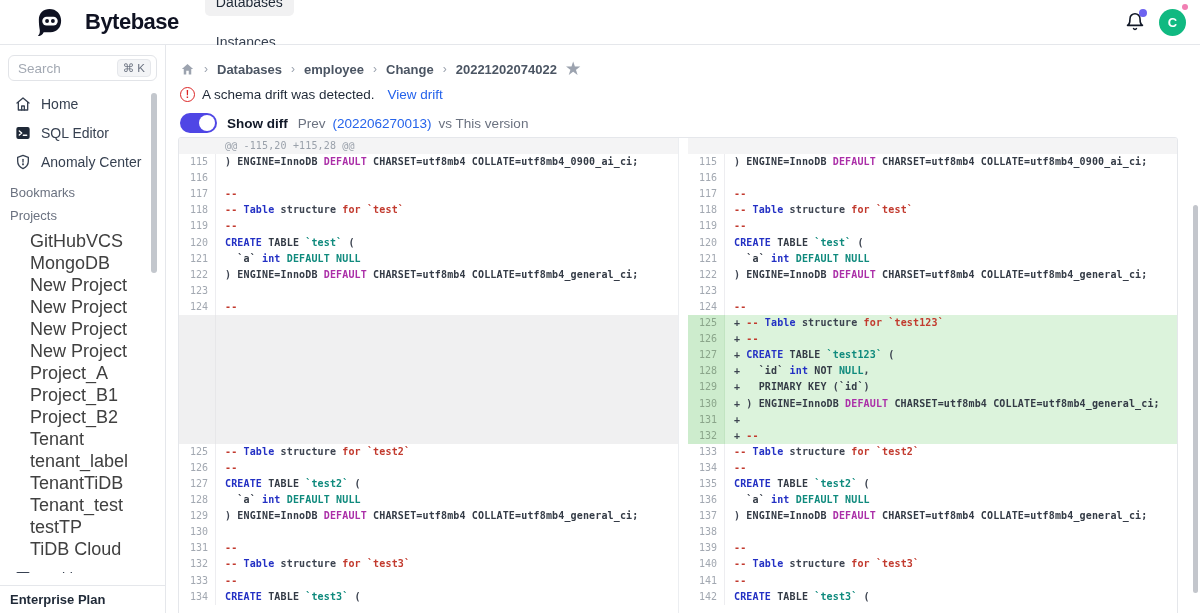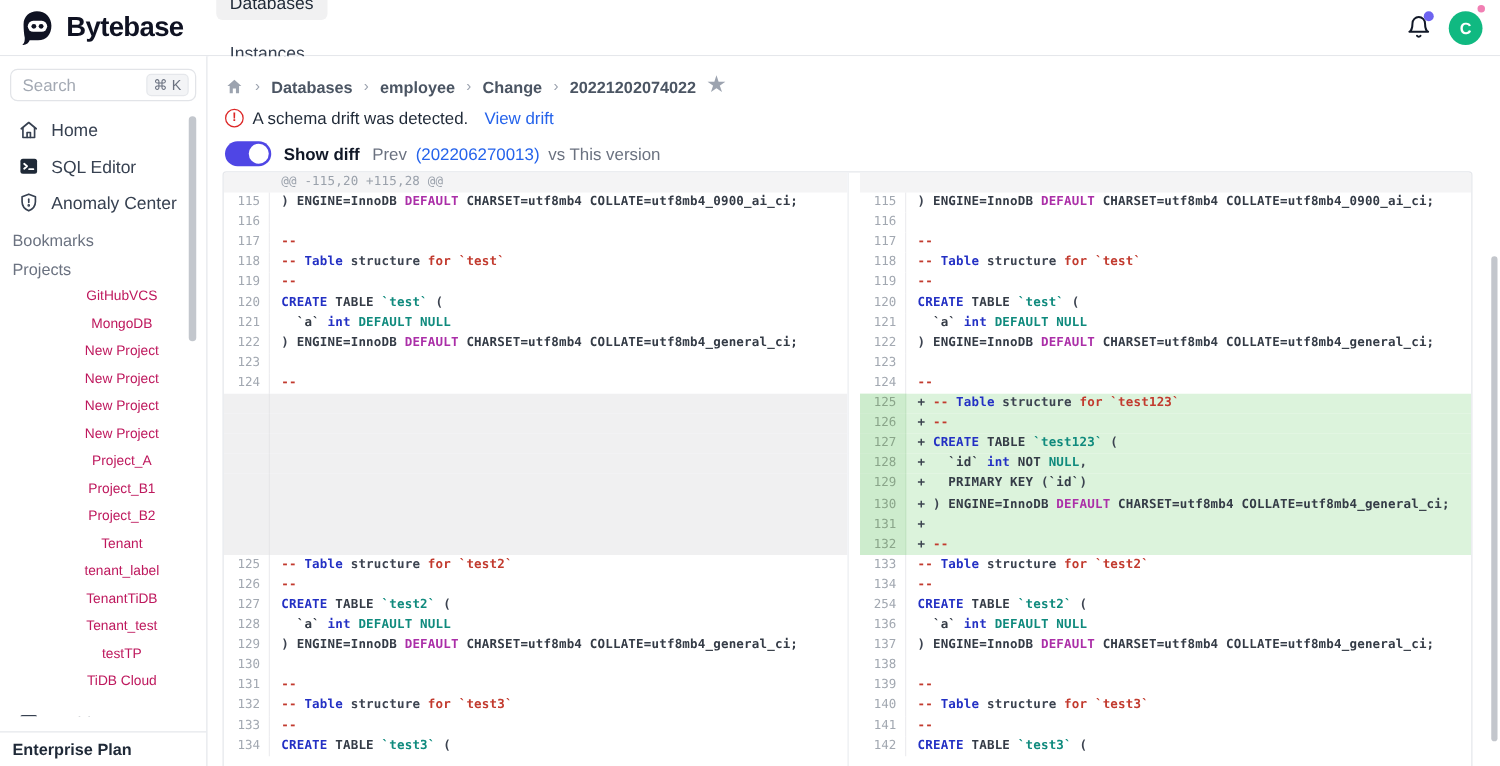--- a/index.html
+++ b/index.html
@@ -3,21 +3,21 @@
 <meta charset="utf-8">
 <style>
   * { margin:0; padding:0; box-sizing:border-box; }
   html,body { width:1200px; height:613px; overflow:hidden; background:#fff;
               font-family:"Liberation Sans", sans-serif; color:#374151; }
 
   
   .topbar { position:absolute; left:0; top:0; width:1200px; height:45px;
             background:#fff; border-bottom:1px solid #e5e7eb;
             display:flex; align-items:center; }
-  .logo { display:flex; align-items:center; gap:8px; padding-left:14px; cursor:pointer; }
+  .logo { display:flex; align-items:center; gap:20px; padding-left:14px; cursor:pointer;margin-left:20px; }
   .logo-text { font-size:22px; font-weight:800; color:#0f1222; letter-spacing:-0.5px; }
   .topnav { display:flex; align-items:flex-start; gap:12px; margin-left:26px;flex-direction:column; }
   .topnav .nav-item { font-size:14px; color:#374151; padding:6px 11px; border-radius:5px;
                       cursor:pointer; white-space:nowrap; }
   .topnav .nav-item.active { background:#f1f1f2; color:#1f2937; }
   .top-right { margin-left:auto; display:flex; align-items:center; gap:14px; padding-right:14px; }
   .bell-wrap { position:relative; width:20px; height:22px; cursor:pointer; }
   .bell-dot { position:absolute; right:-2px; top:-2px; width:8px; height:8px; border-radius:50%;
               background:#6d63f0; }
   .avatar-wrap { position:relative; }
@@ -35,22 +35,22 @@
   .search-box input { border:0; outline:0; flex:1; min-width:0; font-size:13.5px; color:#374151;
                       font-family:"Liberation Sans", sans-serif; background:transparent; }
   .search-box input::placeholder { color:#a3a9b3; }
   .kbd { font-size:11.5px; color:#6b7280; background:#f3f4f6; border:1px solid #e5e7eb;
          border-radius:4px; padding:1px 5px; white-space:nowrap; }
   .side-scroll { flex:1; overflow:hidden; position:relative; }
   .side-item { display:flex; align-items:center; gap:10px; height:29px; padding-left:14px;
                font-size:14px; color:#374151; cursor:pointer; }
   .side-item .ic { width:17px; display:flex; justify-content:center; }
   .side-label-sec { font-size:13px; color:#6b7280; padding:9px 0 4px 10px; }
-  .proj-item { font-size:11px; color:#be185d; padding:4px 0 4px 30px; height:22px; cursor:pointer;
-               white-space:nowrap;text-align:center; }
+  .proj-item { font-size:18px; color:#404040; padding:4px 0 4px 30px; height:22px; cursor:pointer;
+               white-space:nowrap; }
   .archive-row { height:30px; margin-top:6px; }
   .plan-footer { border-top:1px solid #e5e7eb; height:28px; display:flex; align-items:center;
                  padding-left:10px; font-size:13px; font-weight:700; color:#1f2937;margin-top:12px; }
   .side-sb-track { position:absolute; right:8px; top:2px; width:6px; height:520px; }
   .side-sb-thumb { position:absolute; right:0; top:2px; width:6px; height:180px;
                    background:#c3c7cd; border-radius:3px; }
 
   
   .main { position:absolute; left:167px; top:45px; width:1033px; height:568px; background:#fff; }
   .crumb-row { display:flex; align-items:center; gap:9px; padding:16px 0 0 13px;
@@ -459,21 +459,21 @@
         </div>
         <div class="drow">
           <span class="gut">133</span>
           <span class="cod"><span class="tok-r">-- </span><span class="tok-b">Table</span><span class="tok-p"> structure </span><span class="tok-r">for</span><span class="tok-p"> </span><span class="tok-r">`test2`</span></span>
         </div>
         <div class="drow">
           <span class="gut">134</span>
           <span class="cod"><span class="tok-r">--</span></span>
         </div>
         <div class="drow">
-          <span class="gut">254</span>
+          <span class="gut">135</span>
           <span class="cod"><span class="tok-b">CREATE</span><span class="tok-p"> </span><span class="tok-d">TABLE</span><span class="tok-p"> </span><span class="tok-t">`test2`</span><span class="tok-p"> (</span></span>
         </div>
         <div class="drow">
           <span class="gut">136</span>
           <span class="cod"><span class="tok-p">  </span><span class="tok-d">`a`</span><span class="tok-p"> </span><span class="tok-b">int</span><span class="tok-p"> </span><span class="tok-t">DEFAULT NULL</span></span>
         </div>
         <div class="drow">
           <span class="gut">137</span>
           <span class="cod"><span class="tok-p">) </span><span class="tok-d">ENGINE=InnoDB </span><span class="tok-m">DEFAULT </span><span class="tok-d">CHARSET=utf8mb4 </span><span class="tok-d">COLLATE=utf8mb4_general_ci;</span></span>
         </div>

